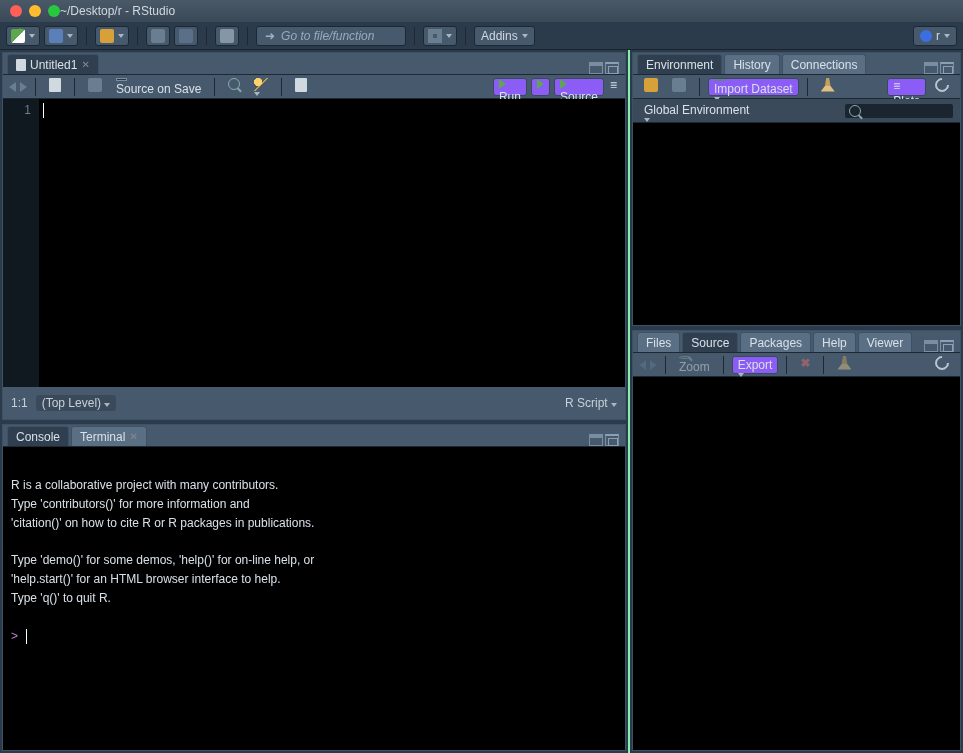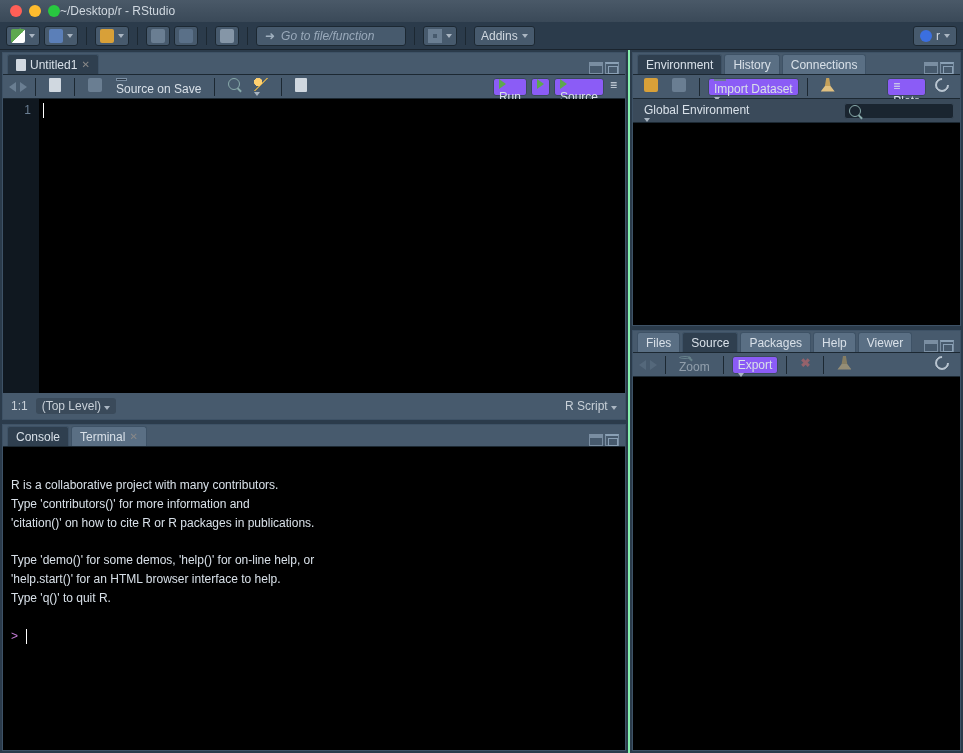--- a/index.html
+++ b/index.html
@@ -56,21 +56,21 @@
 .mag { width:12px;height:12px;border:1.5px solid #8aa;border-radius:50%;position:relative;display:inline-block; }
 .mag::after{content:"";position:absolute;width:5px;height:1.5px;background:#8aa;bottom:-2px;right:-3px;transform:rotate(45deg);}
 
 
 .editor { flex: 1; display: flex; font-family: Menlo, monospace; font-size: 13px; }
 .gutter { width: 36px; background: #101820; color: #6a7e92; text-align: right; padding: 4px 8px 0 0; }
 .code { flex: 1; background: #000; padding: 4px 4px; color: #d8e0e8; }
 .cursor { display:inline-block;width:1px;height:15px;background:#fff;vertical-align:middle; }
 
 
-.statusbar { height: 26px; background: #475a6d; display:flex;align-items:center;padding:0 8px;gap:8px;color:#c8d0d8; }
+.statusbar { height: 32px; background: #475a6d; display:flex;align-items:center;padding:0 8px;gap:8px;color:#c8d0d8; }
 .sb-right { margin-left:auto;display:flex;align-items:flex-start;gap:4px; }
 
 
 .consbody { flex:1; background:#000; font-family: Menlo, monospace; font-size:13px; padding:10px 8px;color:#d8e0e8; white-space:pre-wrap; line-height:1.45; }
 .prompt { color:#c77dd8; }
 
 
 .envbody { flex:1; background:#000;display:flex;align-items:flex-start;justify-content:center;padding-top:40px;color:#9aa8b6;font-size:13px; }
 
 

